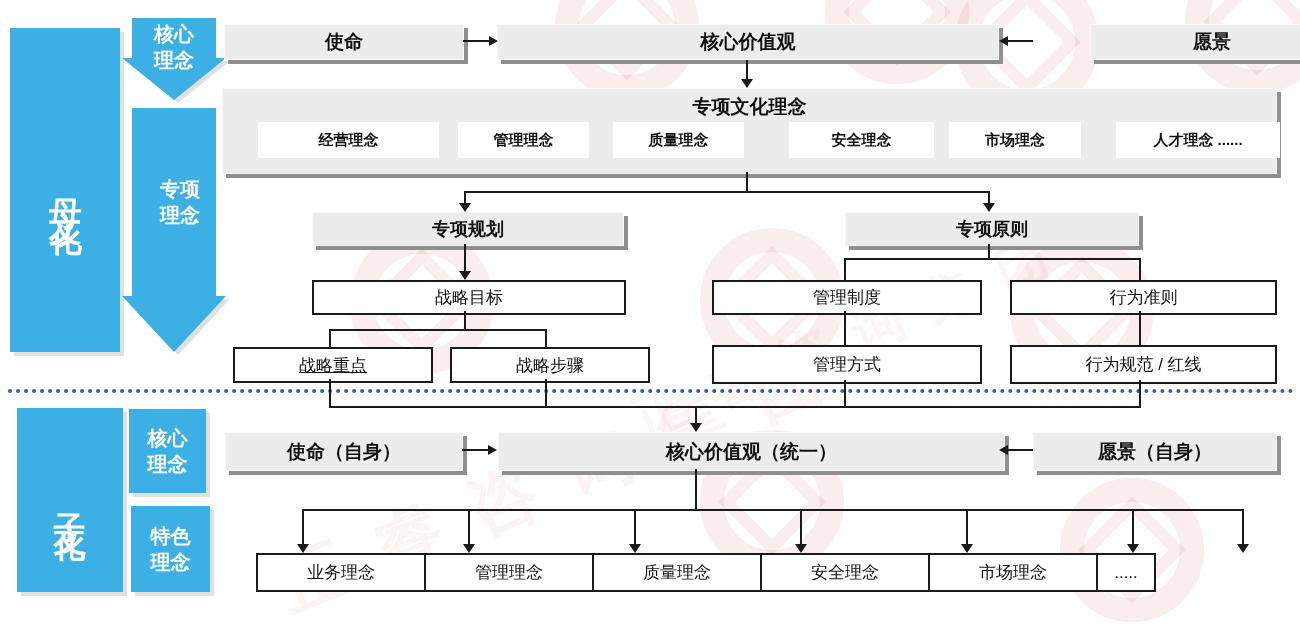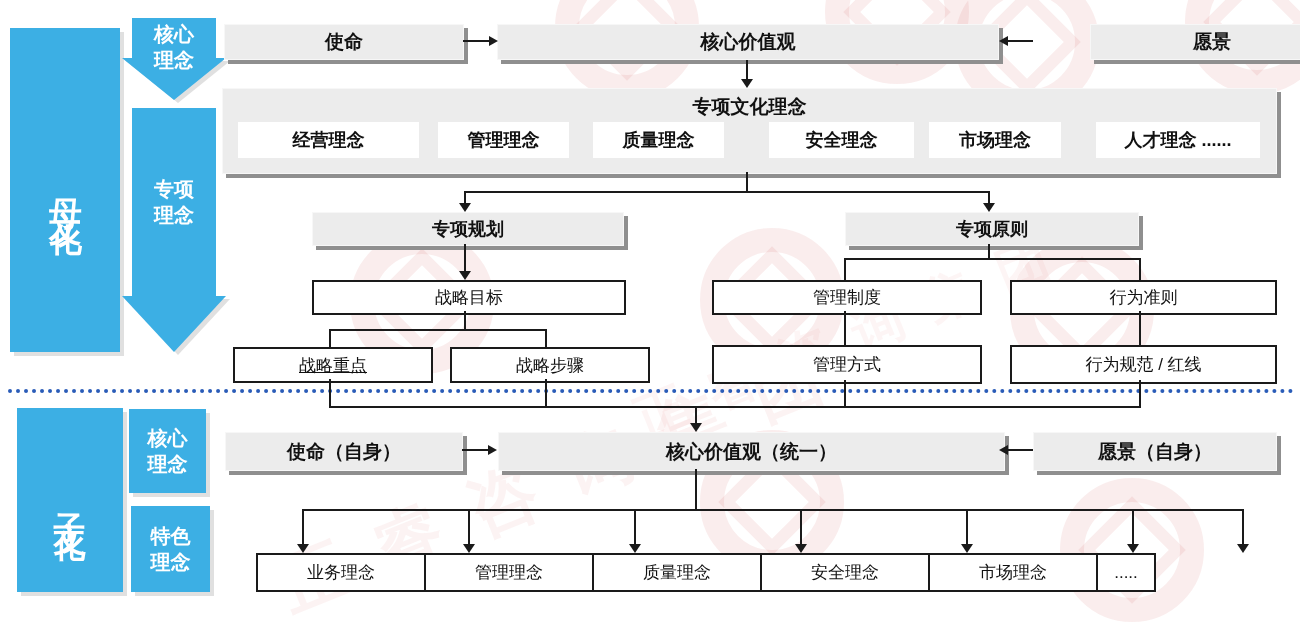--- a/index.html
+++ b/index.html
@@ -25,21 +25,21 @@
     border-right:52px solid transparent;z-index:2;filter:drop-shadow(4px 3px 0 rgba(0,0,0,.12));}
   .barrow-label{position:absolute;z-index:3;display:flex;align-items:center;justify-content:center;}
   
   .gbox{position:absolute;background:#ECECEC;border:1px solid #f7f7f7;
     box-shadow:4px 4px 0 #8f8f8f;display:flex;align-items:center;justify-content:center;
     font-weight:bold;font-size:19px;z-index:2;}
   .gbox.small{font-size:18px;}
   .wbox{position:absolute;background:#fff;border:2px solid #1a1a1a;display:flex;
     align-items:center;justify-content:center;font-size:17px;z-index:2;}
   .wplain{position:absolute;background:#fff;display:flex;align-items:center;
-    justify-content:center;font-size:18px;}
+    justify-content:center;font-size:15px;margin-left:20px;}
   .bigbox-title{position:absolute;top:5px;left:0;width:100%;text-align:center;
     font-weight:bold;font-size:19px;}
   
   .hline{position:absolute;height:2px;background:#1a1a1a;z-index:3;}
   .vline{position:absolute;width:2px;background:#1a1a1a;z-index:3;}
   .tri-down{position:absolute;width:0;height:0;border-left:6px solid transparent;
     border-right:6px solid transparent;border-top:9px solid #1a1a1a;z-index:3;}
   .tri-right{position:absolute;width:0;height:0;border-top:5px solid transparent;
     border-bottom:5px solid transparent;border-left:9px solid #1a1a1a;z-index:3;}
   .tri-left{position:absolute;width:0;height:0;border-top:5px solid transparent;
@@ -102,21 +102,21 @@
 
   <div class="barrow-body" style="left:132px;top:18px;width:84px;height:41px;"></div>
   <div class="barrow-head" style="left:122px;top:58px;border-top:42px solid #3CAFE4;"></div>
   <div class="barrow-label" style="left:122px;top:18px;width:104px;height:58px;">
     <span class="bluelabel">核心
 理念</span>
   </div>
 
   <div class="barrow-body" style="left:132px;top:108px;width:84px;height:189px;"></div>
   <div class="barrow-head" style="left:122px;top:296px;border-top:56px solid #3CAFE4;"></div>
-  <div class="barrow-label" style="left:122px;top:160px;width:104px;height:84px;">
+  <div class="barrow-label" style="left:128px;top:160px;width:104px;height:84px;">
     <span class="bluelabel">专项
 理念</span>
   </div>
 
   <div class="gbox" style="left:224px;top:24px;width:238px;height:34px;">使命</div>
   <div class="gbox" style="left:497px;top:24px;width:500px;height:34px;">核心价值观</div>
   <div class="gbox" style="left:1090px;top:24px;width:242px;height:34px;">愿景</div>
 
   <div class="hline" style="left:463px;top:40px;width:27px;"></div>
   <div class="tri-right" style="left:489px;top:36px;"></div>

